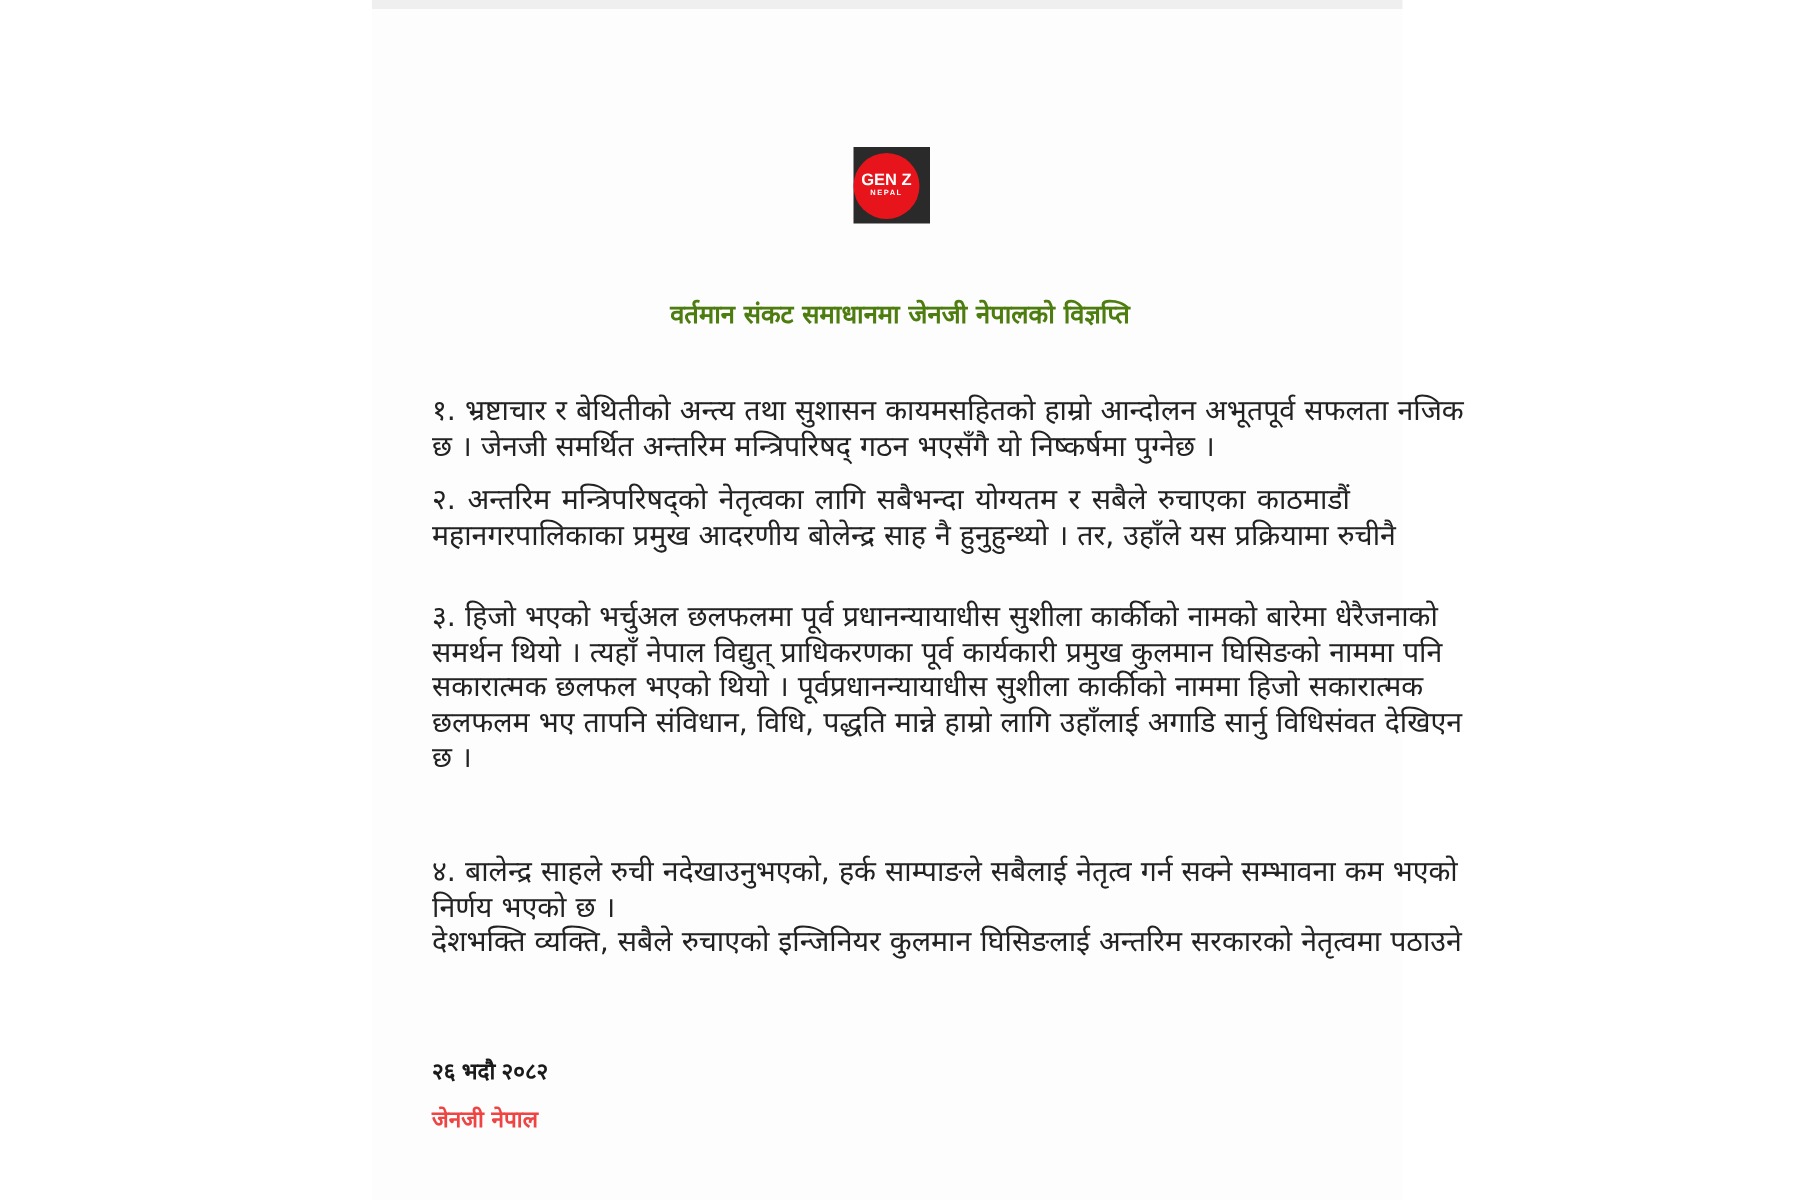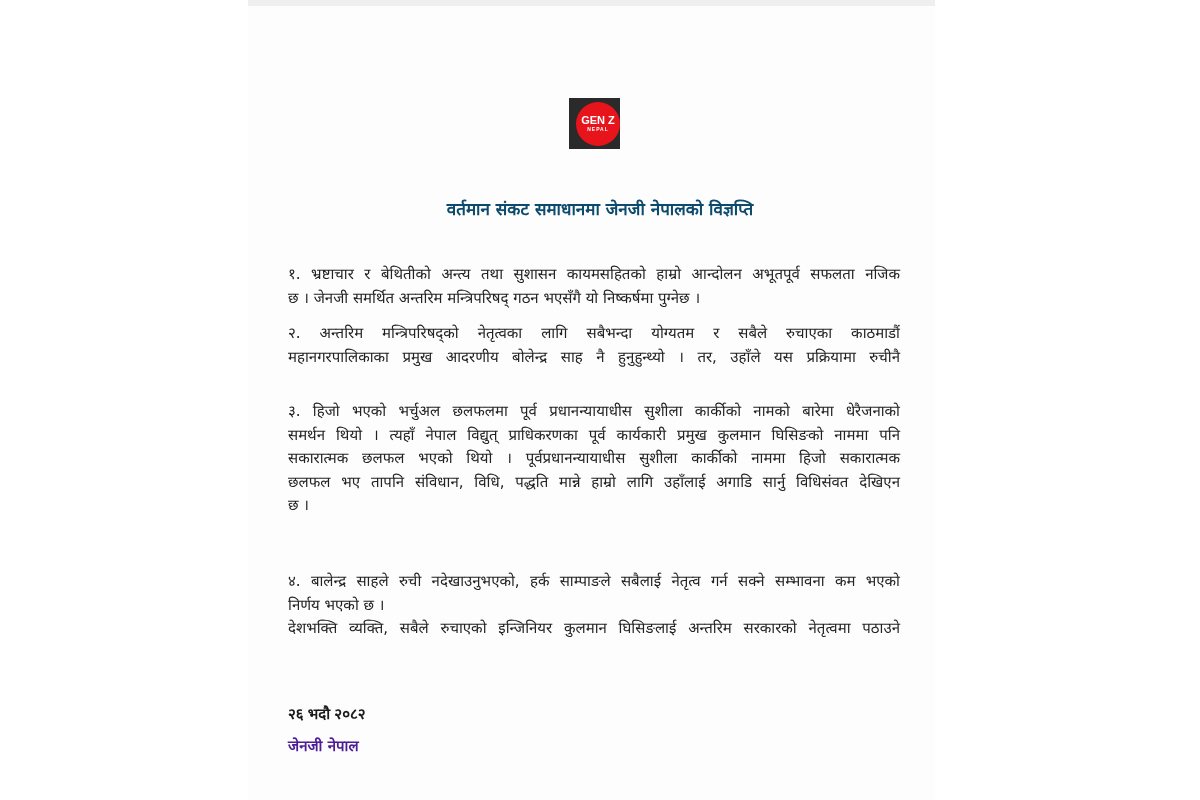--- a/index.html
+++ b/index.html
@@ -34,21 +34,21 @@
     }
     .logo {
       position: absolute;
       left: 569px;
       top: 98px;
       width: 51px;
       height: 51px;
       background: #2a2a2a;
       display: flex;
       align-items: center;
-      justify-content: flex-end;
+      justify-content: flex-start;
     }
     .logo-circle {
       width: 44px;
       height: 44px;
       border-radius: 50%;
       background: #e8141b;
       display: flex;
       flex-direction: column;
       align-items: center;
       justify-content: center;
@@ -68,28 +68,28 @@
     }
     .title {
       position: absolute;
       left: 0;
       top: 197px;
       width: 1200px;
       text-align: center;
       font-family: "DejaVu Sans", sans-serif;
       font-weight: bold;
       font-size: 17px;
-      color: #0c4a6e;
+      color: #4d7c0f;
     }
     .para {
       position: absolute;
       left: 288px;
       width: 612px;
       font-family: "DejaVu Sans", sans-serif;
-      font-size: 15px;
+      font-size: 19px;
       color: #222222;
       line-height: 23.5px;
     }
     .para .line {
       display: block;
       white-space: nowrap;
       text-align: justify;
       text-align-last: justify;
     }
     .para .line.last {
@@ -108,21 +108,21 @@
       font-size: 15px;
       color: #1a1a1a;
     }
     .signature {
       position: absolute;
       left: 288px;
       top: 735px;
       font-family: "DejaVu Sans", sans-serif;
       font-weight: bold;
       font-size: 15px;
-      color: #4c1d95;
+      color: #ef4444;
     }
   </style>
 </head>
 <body>
 
 <div class="canvas">
   <div class="page"></div>
   <div class="top-strip"></div>
 
   <div class="logo">
@@ -141,21 +141,21 @@
 
   <div class="para p2">
     <span class="line">२. अन्तरिम मन्त्रिपरिषद्को नेतृत्वका लागि सबैभन्दा योग्यतम र सबैले रुचाएका काठमाडौं</span>
     <span class="line">महानगरपालिकाका प्रमुख आदरणीय बोलेन्द्र साह नै हुनुहुन्थ्यो । तर, उहाँले यस प्रक्रियामा रुचीनै</span>
   </div>
 
   <div class="para p3">
     <span class="line">३. हिजो भएको भर्चुअल छलफलमा पूर्व प्रधानन्यायाधीस सुशीला कार्कीको नामको बारेमा धेरैजनाको</span>
     <span class="line">समर्थन थियो । त्यहाँ नेपाल विद्युत् प्राधिकरणका पूर्व कार्यकारी प्रमुख कुलमान घिसिङको नाममा पनि</span>
     <span class="line">सकारात्मक छलफल भएको थियो । पूर्वप्रधानन्यायाधीस सुशीला कार्कीको नाममा हिजो सकारात्मक</span>
-    <span class="line">छलफल भए तापनि संविधान, विधि, पद्धति मान्ने हाम्रो लागि उहाँलाई अगाडि सार्नु विधिसंवत देखिएन</span>
+    <span class="line">छलफलम भए तापनि संविधान, विधि, पद्धति मान्ने हाम्रो लागि उहाँलाई अगाडि सार्नु विधिसंवत देखिएन</span>
     <span class="line last">छ ।</span>
   </div>
 
   <div class="para p4">
     <span class="line">४. बालेन्द्र साहले रुची नदेखाउनुभएको, हर्क साम्पाङले सबैलाई नेतृत्व गर्न सक्ने सम्भावना कम भएको</span>
     <span class="line last">निर्णय भएको छ ।</span>
     <span class="line">देशभक्ति व्यक्ति, सबैले रुचाएको इन्जिनियर कुलमान घिसिङलाई अन्तरिम सरकारको नेतृत्वमा पठाउने</span>
   </div>
 
   <div class="date">२६ भदौ २०८२</div>

